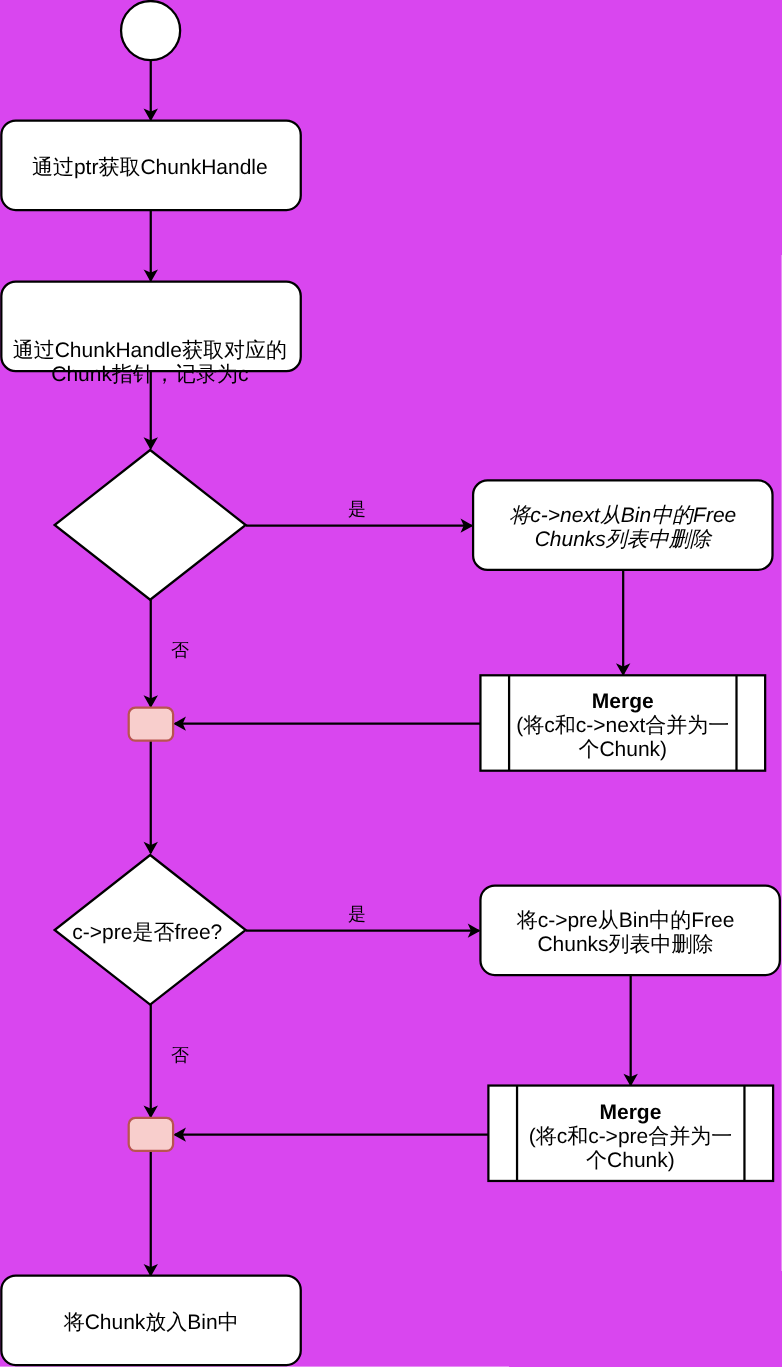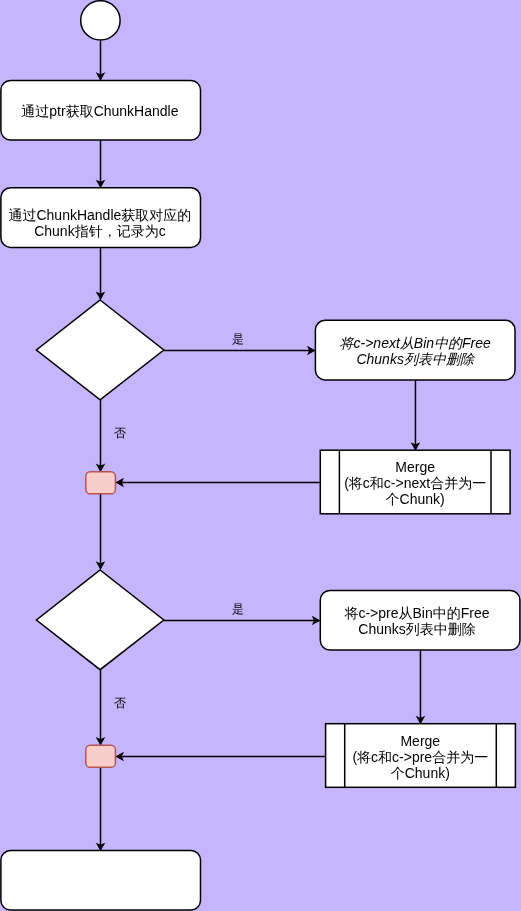--- a/index.html
+++ b/index.html
@@ -1,27 +1,27 @@
 <!DOCTYPE html>
 <html><head>
 <meta charset="utf-8">
 <title>Flowchart</title>
 <style>
   html,body{margin:0;padding:0;background:#ffffff;}
   body{width:521px;height:911px;overflow:hidden;
        font-family:"Liberation Sans",sans-serif;
        -webkit-font-smoothing:antialiased;}
-  #canvas{position:relative;width:521px;height:911px;background:#c4b5fd;}
+  #canvas{position:relative;width:521px;height:911px;background:#d946ef;}
   svg.layer{position:absolute;left:0;top:0;width:521px;height:911px;overflow:visible;}
   .lbl{position:absolute;display:flex;align-items:center;justify-content:center;
        text-align:center;color:#000000;font-size:14px;line-height:16px;
        white-space:pre;letter-spacing:0;}
   .edgelbl{position:absolute;color:#000000;font-size:12px;line-height:13px;
            text-align:center;white-space:nowrap;}
-  .mtitle{font-weight:normal;}
+  .mtitle{font-weight:bold;}
 </style>
 </head>
 <body>
 
 <div id="canvas">
 
   <svg class="layer" viewBox="0 0 521 911" shape-rendering="geometricPrecision">
     <g stroke="#000000" stroke-width="1.5" fill="none" stroke-linecap="butt">
       <path d="M 100.5 40.2 L 100.5 79.7"></path>
       <path d="M 100.5 140.0 L 100.5 187.0"></path>
@@ -72,42 +72,44 @@
         <rect x="325.6" y="723.7" width="189.8" height="63.6"></rect>
         <path d="M 344.7 723.7 L 344.7 787.3 M 496.3 723.7 L 496.3 787.3"></path>
       </g>
       <rect x="85.8" y="745.3" width="29.6" height="22.0" rx="4.4" ry="4.4" fill="#f8cecc" stroke="#b85450"></rect>
       <rect x="0.9" y="850.4" width="199.6" height="59.6" rx="9.6" ry="9.6"></rect>
     </g>
   </svg>
 
   <div class="lbl" style="left:2.9px;top:81px;width:194px;height:60px;">通过ptr获取ChunkHandle</div>
 
-  <div class="lbl" style="left:2.9px;top:189px;width:194px;height:68px;">通过ChunkHandle获取对应的
+  <div class="lbl" style="left:2.9px;top:207px;width:194px;height:68px;">通过ChunkHandle获取对应的
 Chunk指针，记录为c</div>
 
 
   <div class="lbl" style="left:318.2px;top:321px;width:194px;height:60px;font-style:italic;">将c-&gt;next从Bin中的Free
 Chunks列表中删除</div>
 
   <div class="lbl" style="left:340.2px;top:451px;width:150px;height:64px;flex-direction:column;">
     <span class="mtitle">Merge</span>
     <span>(将c和c-&gt;next合并为一
 个Chunk)</span>
   </div>
 
+  <div class="lbl" style="left:33.7px;top:591px;width:129px;height:60px;">c-&gt;pre是否free?</div>
 
   <div class="lbl" style="left:308px;top:591px;width:194px;height:60px;padding-left:12px;">将c-&gt;pre从Bin中的Free
 Chunks列表中删除</div>
 
   <div class="lbl" style="left:345.3px;top:724.5px;width:150px;height:64px;flex-direction:column;">
     <span class="mtitle">Merge</span>
     <span>(将c和c-&gt;pre合并为一
 个Chunk)</span>
   </div>
 
+  <div class="lbl" style="left:3.8px;top:851px;width:194px;height:60px;">将Chunk放入Bin中</div>
 
   <div class="edgelbl" style="left:215px;top:333px;width:46px;">是</div>
   <div class="edgelbl" style="left:97px;top:427px;width:46px;">否</div>
   <div class="edgelbl" style="left:215px;top:603px;width:46px;">是</div>
   <div class="edgelbl" style="left:97px;top:697px;width:46px;">否</div>
 
 </div>
 
 </body></html>

